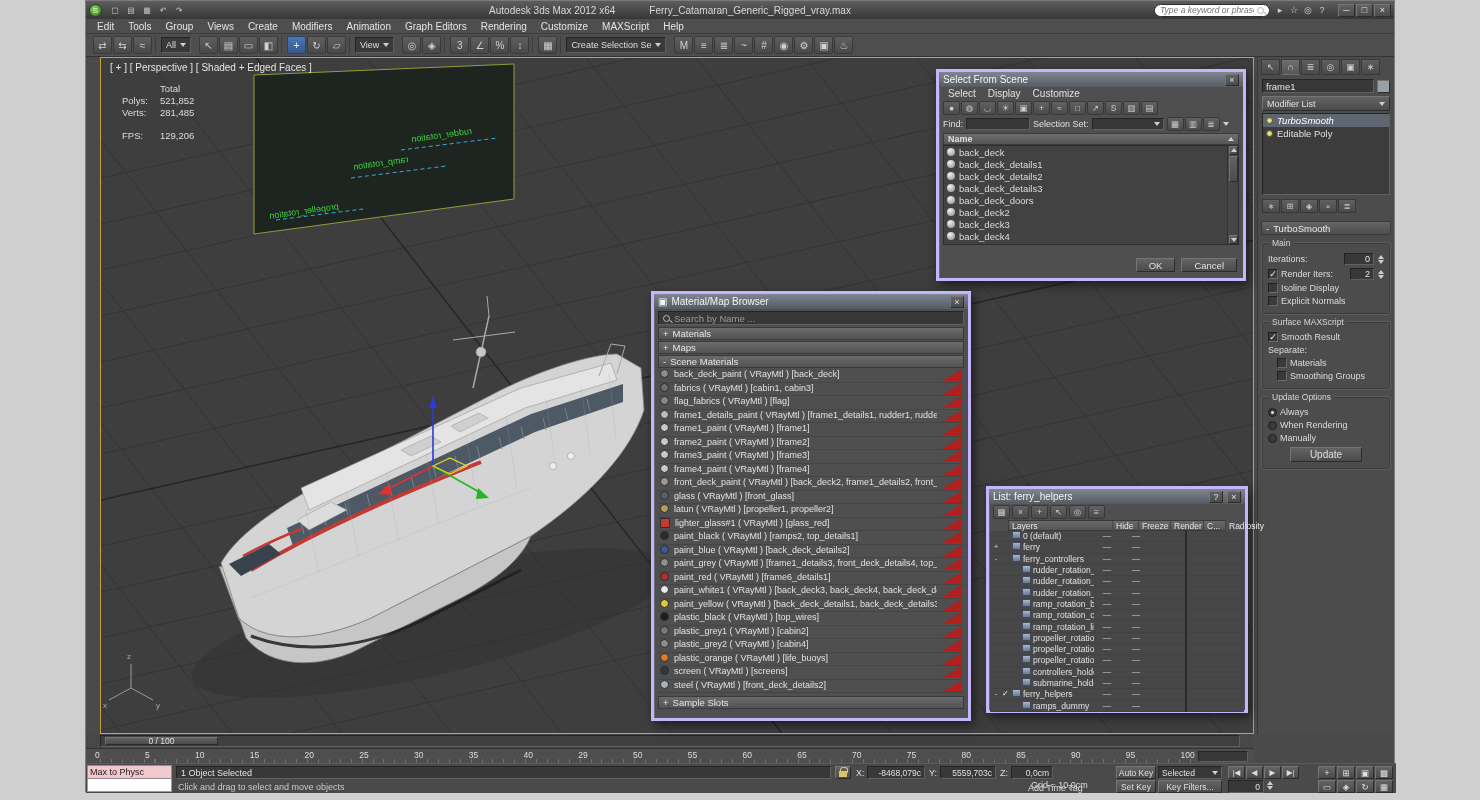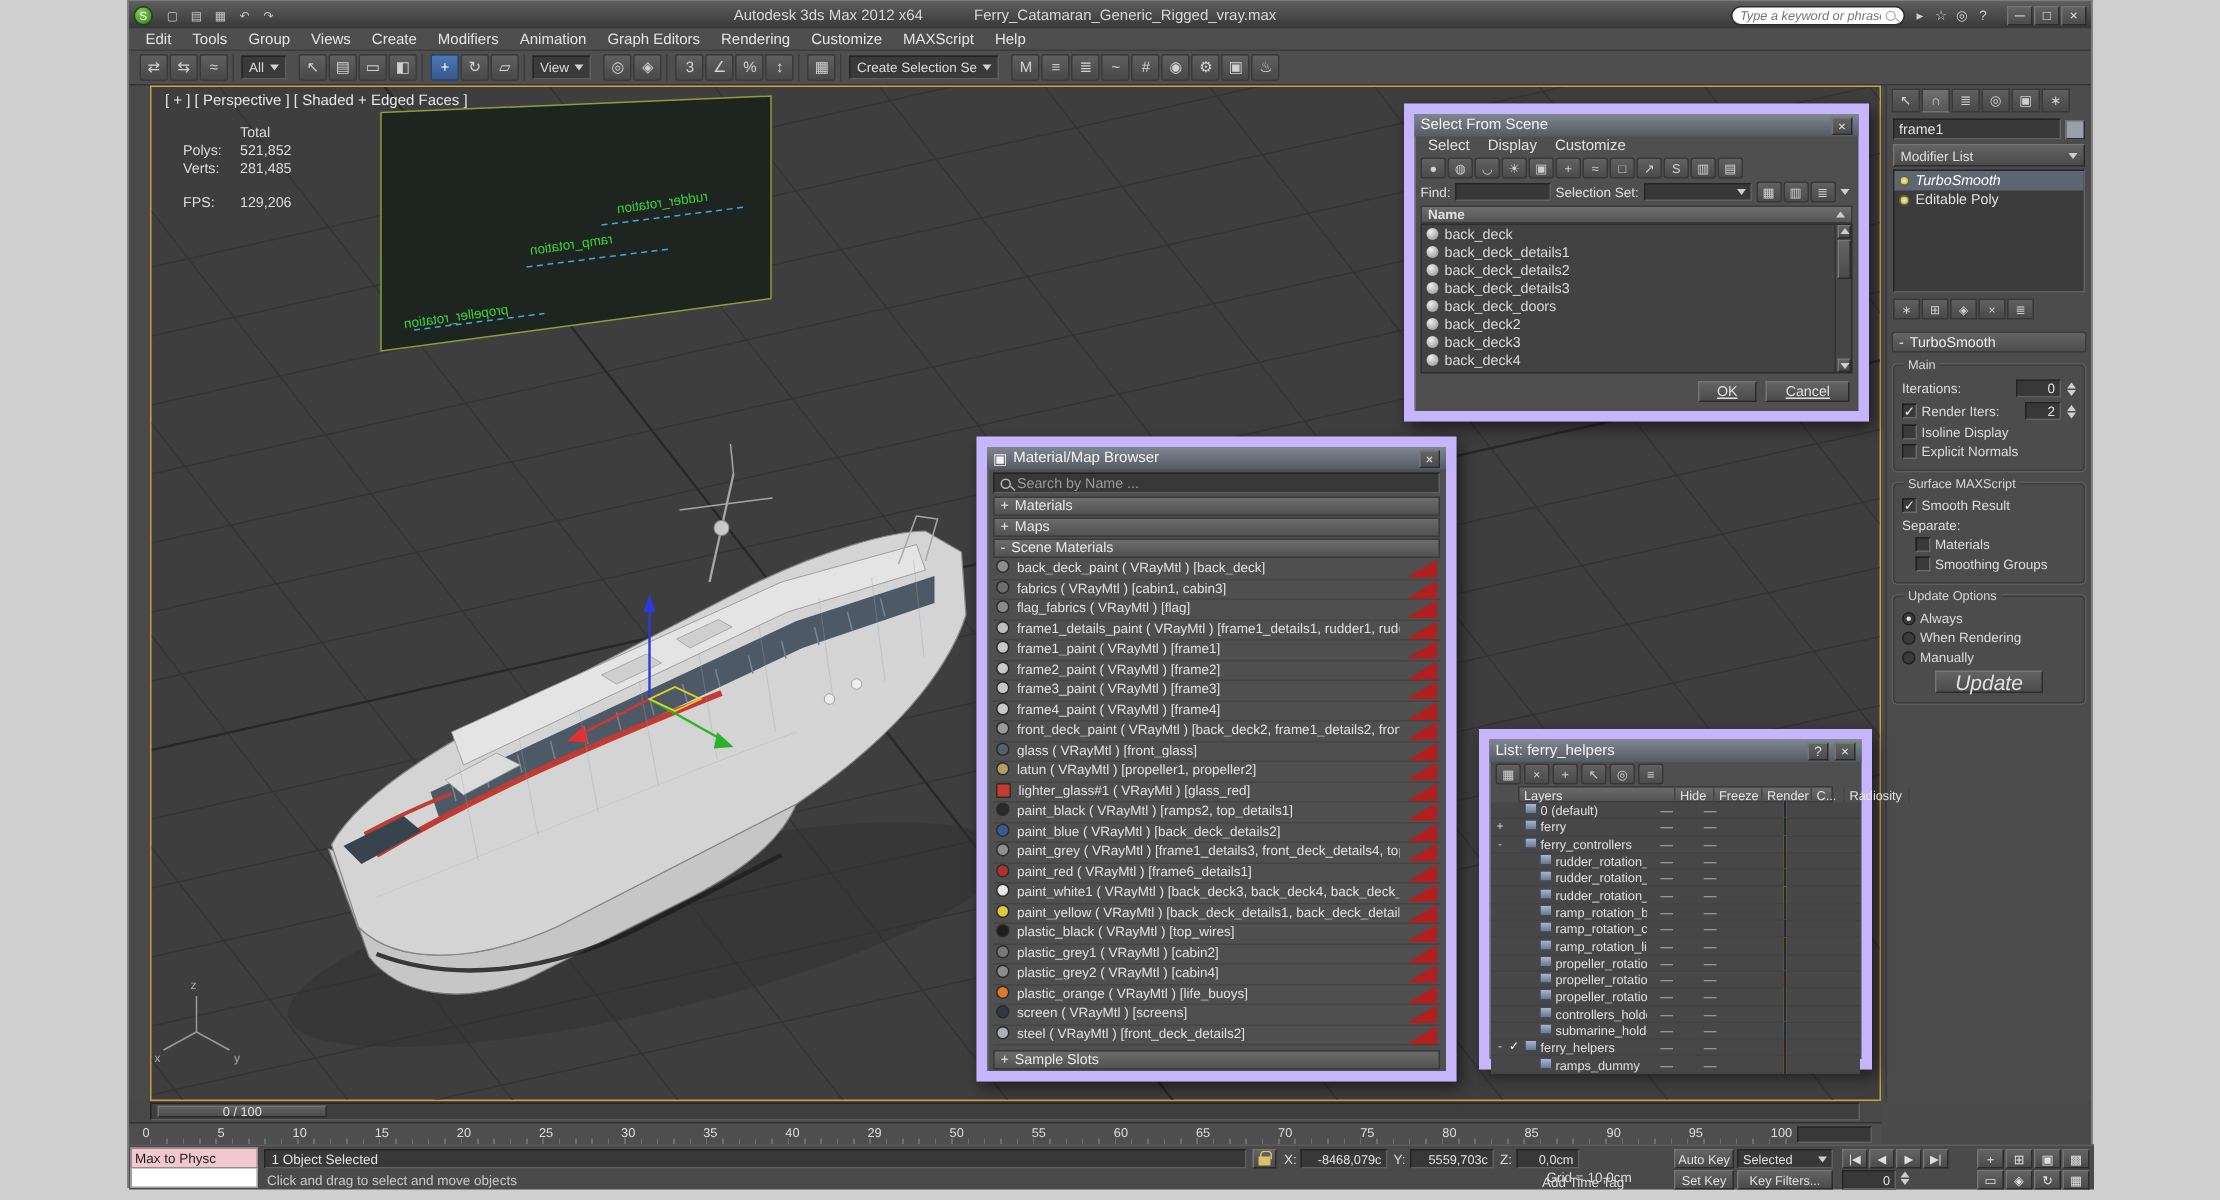--- a/index.html
+++ b/index.html
@@ -46,21 +46,21 @@
 .vp-label{position:absolute;left:9px;top:4px;color:#e6e6e6;font-size:10px;}
 .vp-stats{position:absolute;left:18px;top:24px;color:#d9952f;font-size:10px;line-height:11px;}
 .vp-stats .srow{display:flex;}
 .vp-stats .sl{width:34px;}
 .vp-stats .fps{margin-top:11px;}
 .mlabel{position:absolute;color:#3bd23b;font-size:9px;transform:scaleX(-1) rotate(8deg);white-space:nowrap;}
 .mlabels div:nth-of-type(1){left:168px;top:148px;}
 .mlabels div:nth-of-type(2){left:252px;top:100px;}
 .mlabels div:nth-of-type(3){left:310px;top:72px;}
 
-.dialog{position:absolute;background:#4f4f4f;border:7px solid #c4b5fd;box-shadow:inset 1px 1px 0 #6a6a6a,3px 4px 10px rgba(0,0,0,.55);font-size:10px;color:#e0e0e0;}
+.dialog{position:absolute;background:#4f4f4f;border:3px solid #c4b5fd;box-shadow:inset 1px 1px 0 #6a6a6a,3px 4px 10px rgba(0,0,0,.55);font-size:10px;color:#e0e0e0;}
 .dlg-title{height:15px;background:linear-gradient(#7e8690,#555b63);display:flex;align-items:center;padding:0 4px;gap:4px;color:#f4f4f4;}
 .dlg-title .t{flex:1;}
 .dlg-x{width:14px;height:12px;font-size:9px;display:flex;align-items:center;justify-content:center;}
 .dicon{width:17px;height:14px;background:linear-gradient(#616161,#4b4b4b);border:1px solid #383838;border-radius:2px;display:flex;align-items:center;justify-content:center;font-size:8.5px;color:#cfcfcf;flex:none;}
 
 #dlg-select{left:850px;top:68px;width:310px;height:212px;}
 .sfs-menu{display:flex;gap:2px;padding:1px 4px;font-size:10px;}
 .sfs-menu span{padding:0 5px;}
 .sfs-tools{display:flex;gap:1px;padding:1px 4px;}
 .sfs-find{display:flex;align-items:center;gap:3px;padding:1px 4px;font-size:9px;}
@@ -68,21 +68,21 @@
 .sfs-dd{width:72px;height:12px;display:flex;align-items:center;justify-content:flex-end;padding:0 3px;}
 .sfs-hdr{height:12px;margin:1px 4px 0 4px;background:linear-gradient(#6e6e6e,#555);border:1px solid #3a3a3a;display:flex;align-items:center;padding:0 4px;font-size:9px;font-weight:bold;}
 .sfs-hdr .hsp{flex:1;}
 .slist{position:relative;margin:0 4px;height:100px;background:#424242;border:1px solid #2e2e2e;overflow:hidden;}
 .srow{height:12px;display:flex;align-items:center;gap:4px;padding:0 3px;font-size:9.5px;color:#dcdcdc;}
 .sphere{width:8px;height:8px;border-radius:50%;background:radial-gradient(circle at 35% 30%,#efefef,#8a8a8a);flex:none;}
 .sscroll{position:absolute;right:0;top:0;width:11px;height:100%;background:#464646;border-left:1px solid #333;}
 .sthumb{position:absolute;left:1px;top:10px;width:9px;height:26px;}
 .sarr{position:absolute;left:1px;width:9px;height:9px;display:flex;align-items:center;justify-content:center;}
 .sfs-btns{position:absolute;right:6px;bottom:6px;display:flex;gap:6px;}
-.btn{height:14px;padding:0 12px;font-size:9.5px;display:flex;align-items:center;justify-content:center;text-decoration:underline;}
+.btn{height:14px;padding:0 12px;font-size:9.5px;display:flex;align-items:center;justify-content:center;}
 
 #dlg-material{left:565px;top:290px;width:320px;height:430px;}
 .mb-search{margin:2px 4px;height:14px;display:flex;align-items:center;gap:4px;padding:0 4px;}
 .mb-search .ph{color:#9a9a9a;font-size:9.5px;}
 .rollbar{height:13px;margin:1px 4px;background:linear-gradient(#6b6b6b,#525252);border:1px solid #3a3a3a;display:flex;align-items:center;gap:4px;padding:0 4px;font-size:9.5px;color:#e8e8e8;}
 .mlist{margin:1px 4px;height:326px;overflow:hidden;}
 .mrow{height:13.5px;display:flex;align-items:flex-start;gap:5px;padding:0 2px;border-bottom:1px solid #454545;font-size:9px;color:#e2e2e2;}
 .sw{width:9px;height:9px;border-radius:50%;border:1px solid #2c2c2c;flex:none;}
 .sw.sq{border-radius:1px;width:10px;height:10px;}
 .mtext{flex:1;white-space:nowrap;overflow:hidden;}
@@ -119,21 +119,21 @@
 .stack-row.sel{background:#5d6671;font-style:italic;color:#fff;}
 .bulb{width:7px;height:7px;border-radius:50%;background:radial-gradient(#f2eeb0,#b8ae44);border:1px solid #6a6430;flex:none;}
 .cp-stacktools{display:flex;gap:1px;padding:2px 4px;justify-content:flex-start;}
 .stool{width:18px;height:14px;background:linear-gradient(#606060,#4a4a4a);border:1px solid #383838;display:flex;align-items:center;justify-content:center;font-size:8px;color:#cfcfcf;}
 .rollout{margin:6px 3px 2px 3px;height:14px;background:linear-gradient(#646464,#4e4e4e);border:1px solid #3a3a3a;border-radius:2px;display:flex;align-items:center;gap:4px;padding:0 4px;font-size:9.5px;color:#ececec;}
 .cp-group{margin:8px 4px 0 4px;border:1px solid #3c3c3c;box-shadow:0 0 0 1px #5d5d5d;border-radius:3px;padding:6px 4px 4px 4px;position:relative;}
 .cp-legend{position:absolute;left:6px;top:-6px;background:#4c4c4c;padding:0 3px;font-size:8.5px;color:#d6d6d6;}
 .cp-row{display:flex;align-items:center;gap:3px;margin:3px 1px;}
 .cp-lbl{flex:1;}
 .cp-field{width:30px;height:12px;display:flex;align-items:center;justify-content:flex-end;padding:0 3px;font-size:9px;}
-.cp-btn{margin:4px auto 2px auto;width:72px;height:15px;font-size:14px;display:flex;align-items:center;justify-content:center;font-style:italic;}
+.cp-btn{margin:4px auto 2px auto;width:72px;height:15px;font-size:10px;display:flex;align-items:center;justify-content:center;}
 
 #trackbar{position:absolute;left:0;top:733px;width:1168px;height:14px;background:#484848;}
 .track{position:absolute;left:14px;top:1px;width:1140px;height:12px;background:#3f3f3f;border:1px solid;border-color:#242424 #5e5e5e #5e5e5e #242424;}
 .tslider{position:absolute;left:4px;top:1px;width:113px;height:8px;font-size:8.5px;display:flex;align-items:center;justify-content:center;line-height:8px;}
 #ruler{position:absolute;left:0;top:747px;width:1168px;height:15px;background:#4e4e4e;border-top:1px solid #333;}
 #ruler::after{content:"";position:absolute;left:14px;bottom:0;width:1092px;height:4px;background:repeating-linear-gradient(90deg,#6e6e6e 0 1px,transparent 1px 10.9px);}
 .ruler-labels{position:absolute;left:9px;top:1px;width:1100px;display:flex;justify-content:space-between;font-size:8.5px;color:#dedede;}
 .ruler-end{position:absolute;left:1112px;top:2px;width:50px;height:11px;}
 
 #statusbar{position:absolute;left:0;top:762px;width:1310px;height:30px;background:#4a4a4a;border-top:1px solid #5b5b5b;font-size:9px;color:#dcdcdc;}

